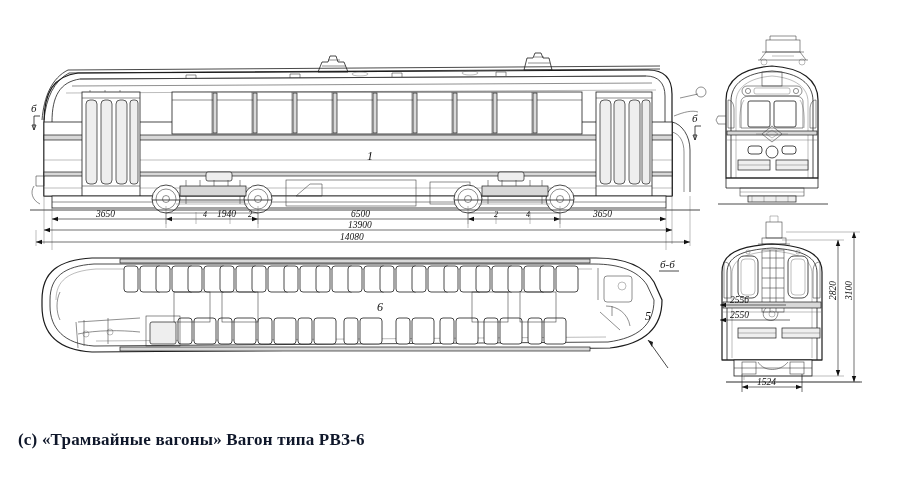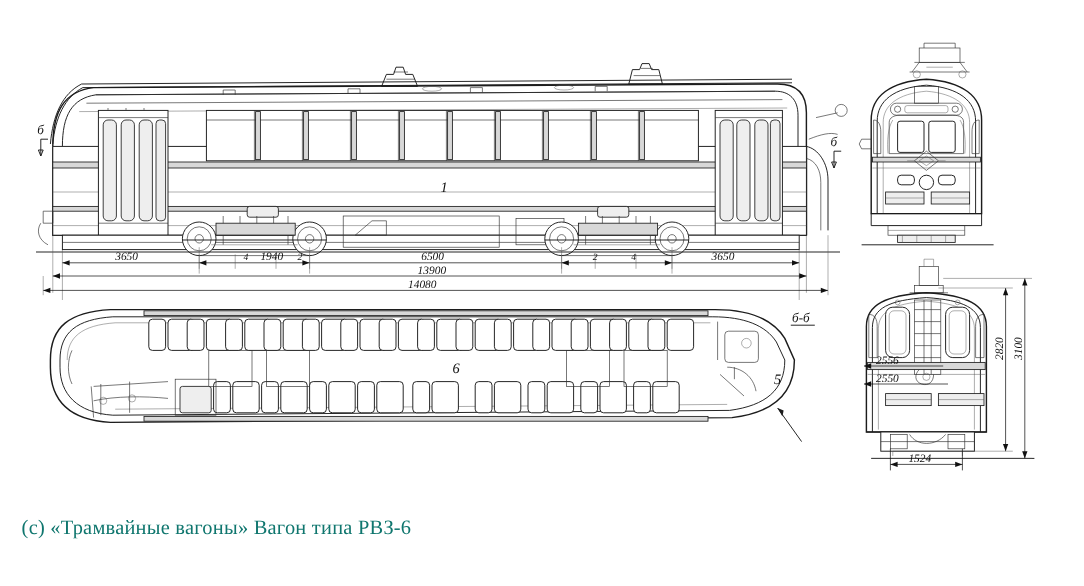--- a/index.html
+++ b/index.html
@@ -1,21 +1,21 @@
 <!DOCTYPE html>
 <html><head>
 <meta charset="utf-8">
 <style>
   html,body{margin:0;padding:0;background:#fff;}
   body{width:903px;height:488px;position:relative;overflow:hidden;
        font-family:"Liberation Serif",serif;color:#111;}
   #sheet{position:absolute;inset:0;}
   svg{display:block;}
   .cap{position:absolute;left:18px;top:430px;font-family:"Liberation Serif",serif;
-       font-weight:normal;font-size:17px;letter-spacing:.2px;color:#0f766e;white-space:nowrap;}
+       font-weight:bold;font-size:17px;letter-spacing:.2px;color:#0f172a;white-space:nowrap;}
   .dimtxt{font-family:"Liberation Serif",serif;font-style:italic;font-size:9.5px;fill:#111;}
   .dimtxt.sm{font-size:8px;}
   .callout{font-family:"Liberation Serif",serif;font-style:italic;font-size:12px;fill:#111;}
   .seclbl{font-family:"Liberation Serif",serif;font-style:italic;font-size:11px;fill:#111;}
   .ln{fill:none;stroke:#1c1c1c;stroke-width:.8;}
   .ln2{fill:none;stroke:#1c1c1c;stroke-width:1.2;}
   .thin{fill:none;stroke:#333;stroke-width:.55;}
   .hair{fill:none;stroke:#555;stroke-width:.4;}
   .wht{fill:#fff;stroke:#1c1c1c;stroke-width:.8;}
   .gry{fill:#d8d8d8;stroke:#1c1c1c;stroke-width:.7;}

